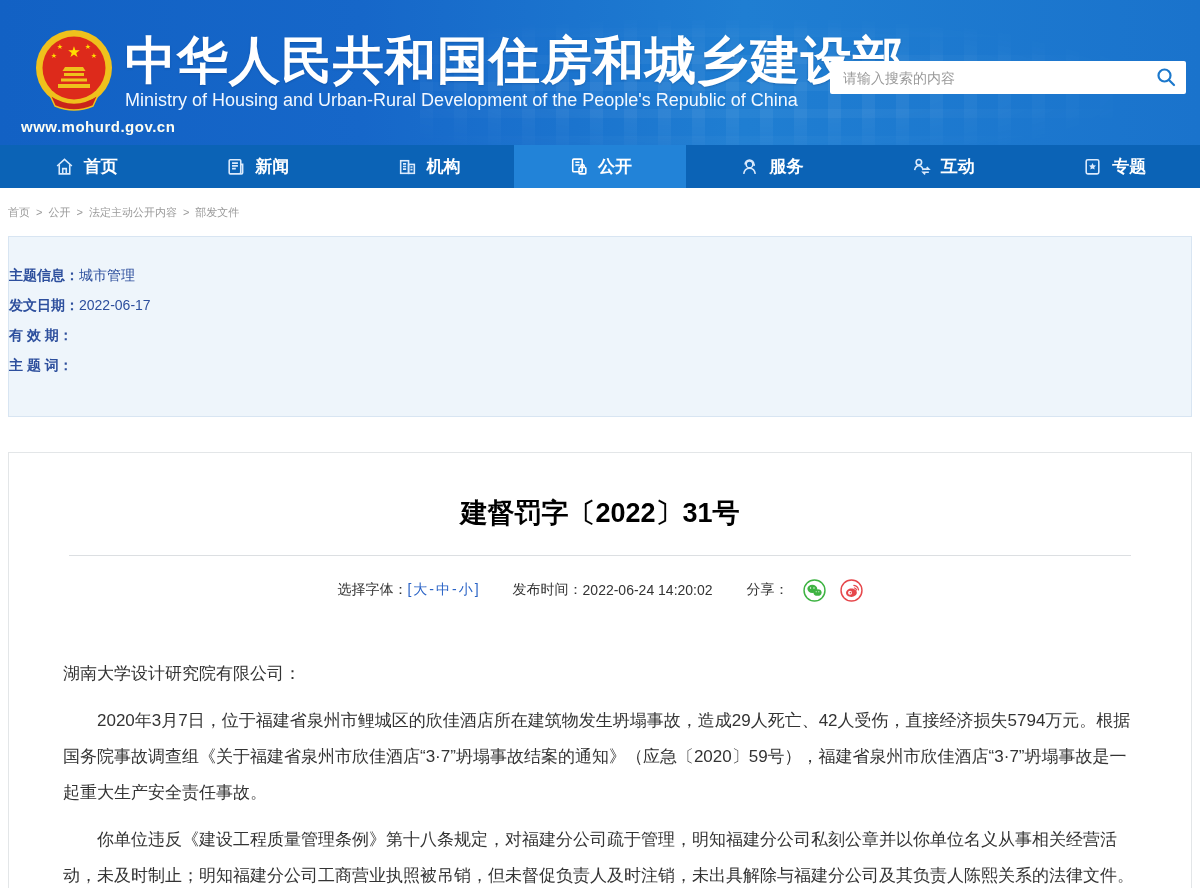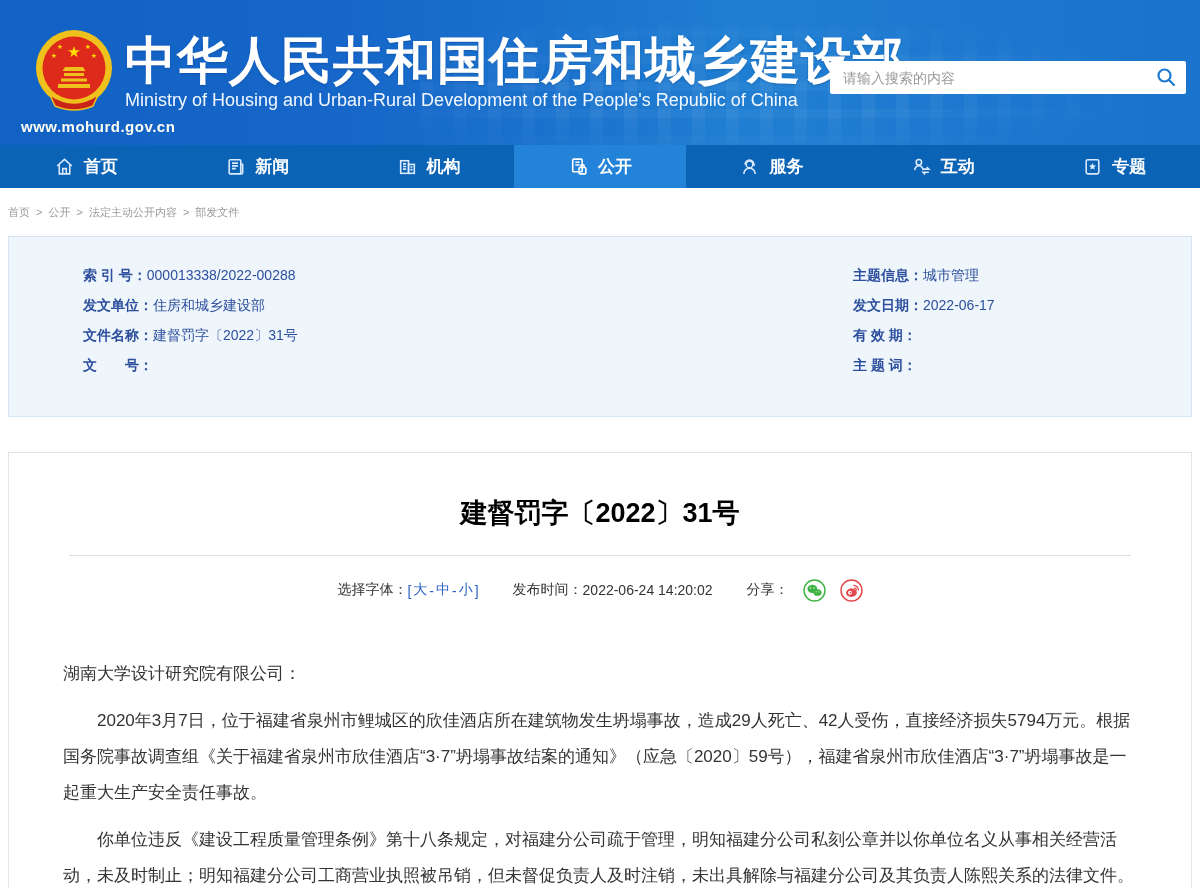--- a/index.html
+++ b/index.html
@@ -63,21 +63,21 @@
   .article-box {
     margin: 35px 8px 0; width: 1184px; min-height: 420px;
     background: #fff; border: 1px solid #e3e6e8; border-bottom: none;
   }
   .article-title { margin-top: 42px; text-align: center; font-size: 27px; font-weight: bold; color: #000; line-height: 36px; }
   .article-divider { margin: 24px 60px 0; border-top: 1px solid #dcdfe2; }
   .article-meta {
     margin-top: 20px; height: 28px; display: flex; align-items: center; justify-content: center;
     font-size: 14px; color: #333;
   }
-  .font-picker { display: flex; align-items: flex-end; }
+  .font-picker { display: flex; align-items: flex-start; }
   .font-picker .fp-part { color: #2a63c6; }
   .font-picker a { color: #2a63c6; text-decoration: none; margin: 0 2px; }
   .meta-gap { width: 34px; }
   .share-group { display: flex; align-items: center; gap: 14px; }
   .share-btn { border: none; background: transparent; padding: 0; cursor: pointer; line-height: 0; }
   
   .article-body { margin: 52px 54px 0; font-size: 17px; line-height: 36px; color: #333; }
   .article-body p { margin-bottom: 11px; }
   .article-body p.indent { text-indent: 2em; }
 </style>
@@ -179,26 +179,20 @@
     </svg>
     <span>专题</span>
   </a>
 </nav>
 
 <div class="breadcrumb">
   <a href="#">首页</a><span class="crumb-sep">&gt;</span><a href="#">公开</a><span class="crumb-sep">&gt;</span><a href="#">法定主动公开内容</a><span class="crumb-sep">&gt;</span><span>部发文件</span>
 </div>
 
 <div class="meta-box">
-  <div class="meta-col-left">
-    <div class="meta-row"><span class="lbl">索 引 号：</span><span class="val">000013338/2022-00288</span></div>
-    <div class="meta-row"><span class="lbl">发文单位：</span><span class="val">住房和城乡建设部</span></div>
-    <div class="meta-row"><span class="lbl">文件名称：</span><span class="val">建督罚字〔2022〕31号</span></div>
-    <div class="meta-row"><span class="lbl">文　　号：</span><span class="val"></span></div>
-  </div>
   <div class="meta-col-right">
     <div class="meta-row"><span class="lbl">主题信息：</span><span class="val">城市管理</span></div>
     <div class="meta-row"><span class="lbl">发文日期：</span><span class="val">2022-06-17</span></div>
     <div class="meta-row"><span class="lbl">有 效 期：</span><span class="val"></span></div>
     <div class="meta-row"><span class="lbl">主 题 词：</span><span class="val"></span></div>
   </div>
 </div>
 
 <div class="article-box">
   <h1 class="article-title">建督罚字〔2022〕31号</h1>

